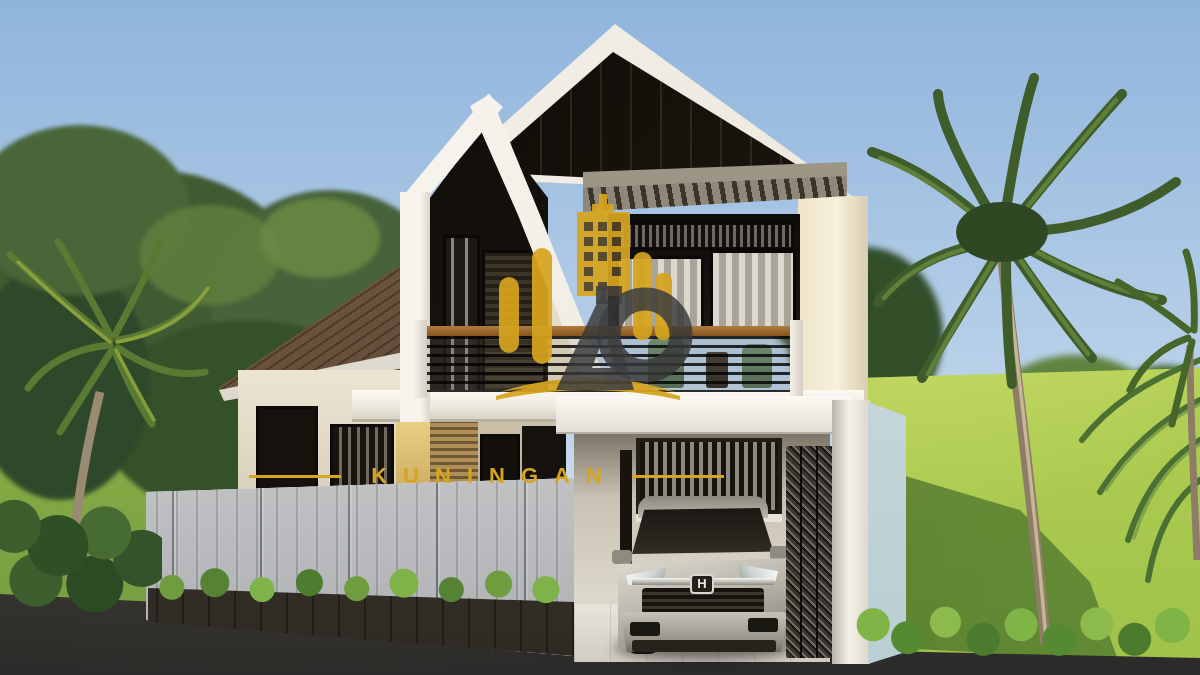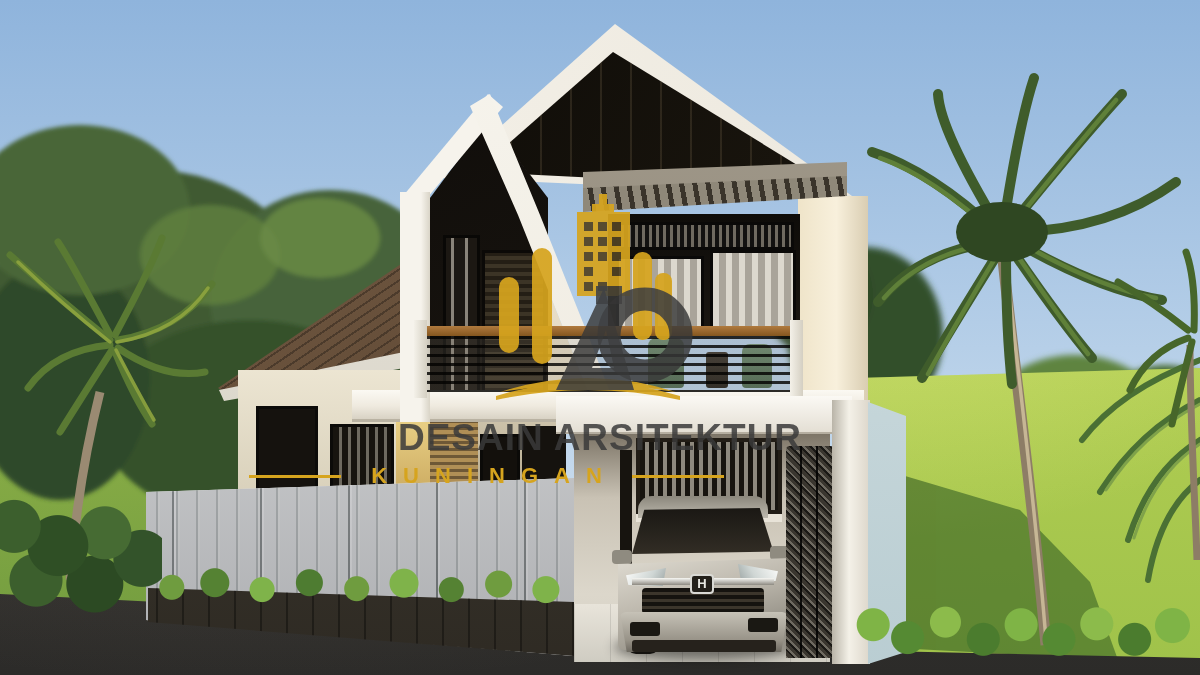--- a/index.html
+++ b/index.html
@@ -414,20 +414,19 @@
         <rect x="584" y="282" width="9" height="9"></rect>
           <rect x="598" y="282" width="9" height="9"></rect>
       </g>
       <g>
         <circle cx="645" cy="335" r="36" fill="none" stroke="rgba(56,56,56,.88)" stroke-width="23"></circle>
         <path fill="rgba(56,56,56,.88)" fill-rule="evenodd" d="M556,390 L604,288 L634,390 Z M592,368 L606,330 L614,368 Z"></path>
         <rect x="596" y="286" width="26" height="18" fill="rgba(56,56,56,.88)"></rect>
       </g>
     </g>
   </svg>
-  <div class="wm-title">DESAIN ARSITEKTUR</div>
   <div class="wm-subrow">
     <div class="wm-line"></div>
     <div class="wm-sub">KUNINGAN</div>
     <div class="wm-line"></div>
   </div>
 
 </div>
 
 </body></html>

